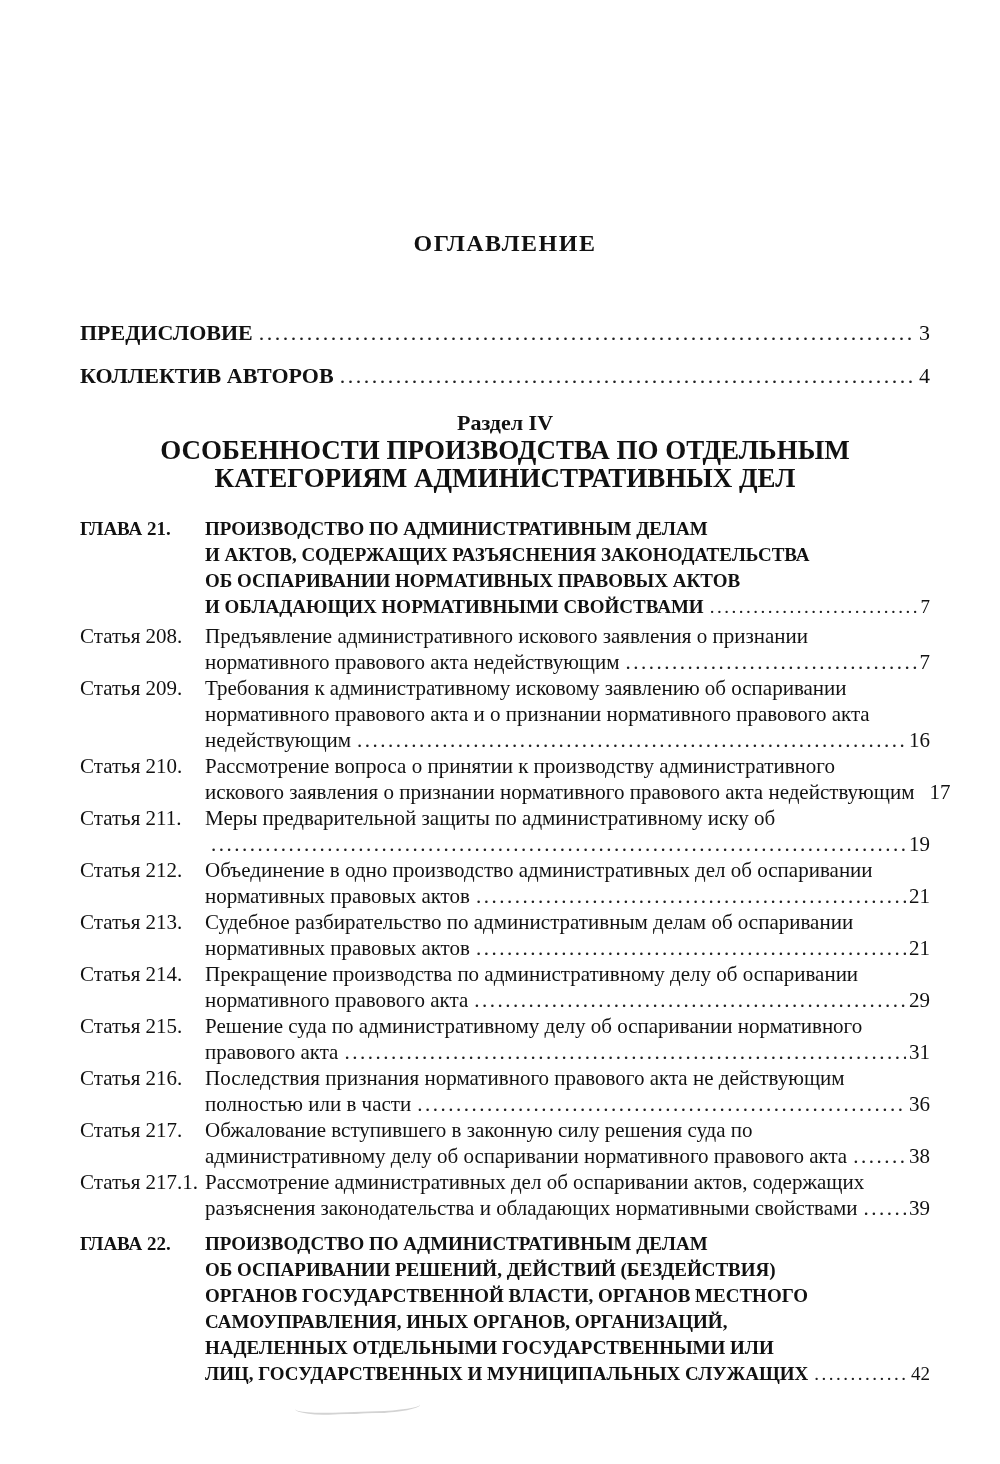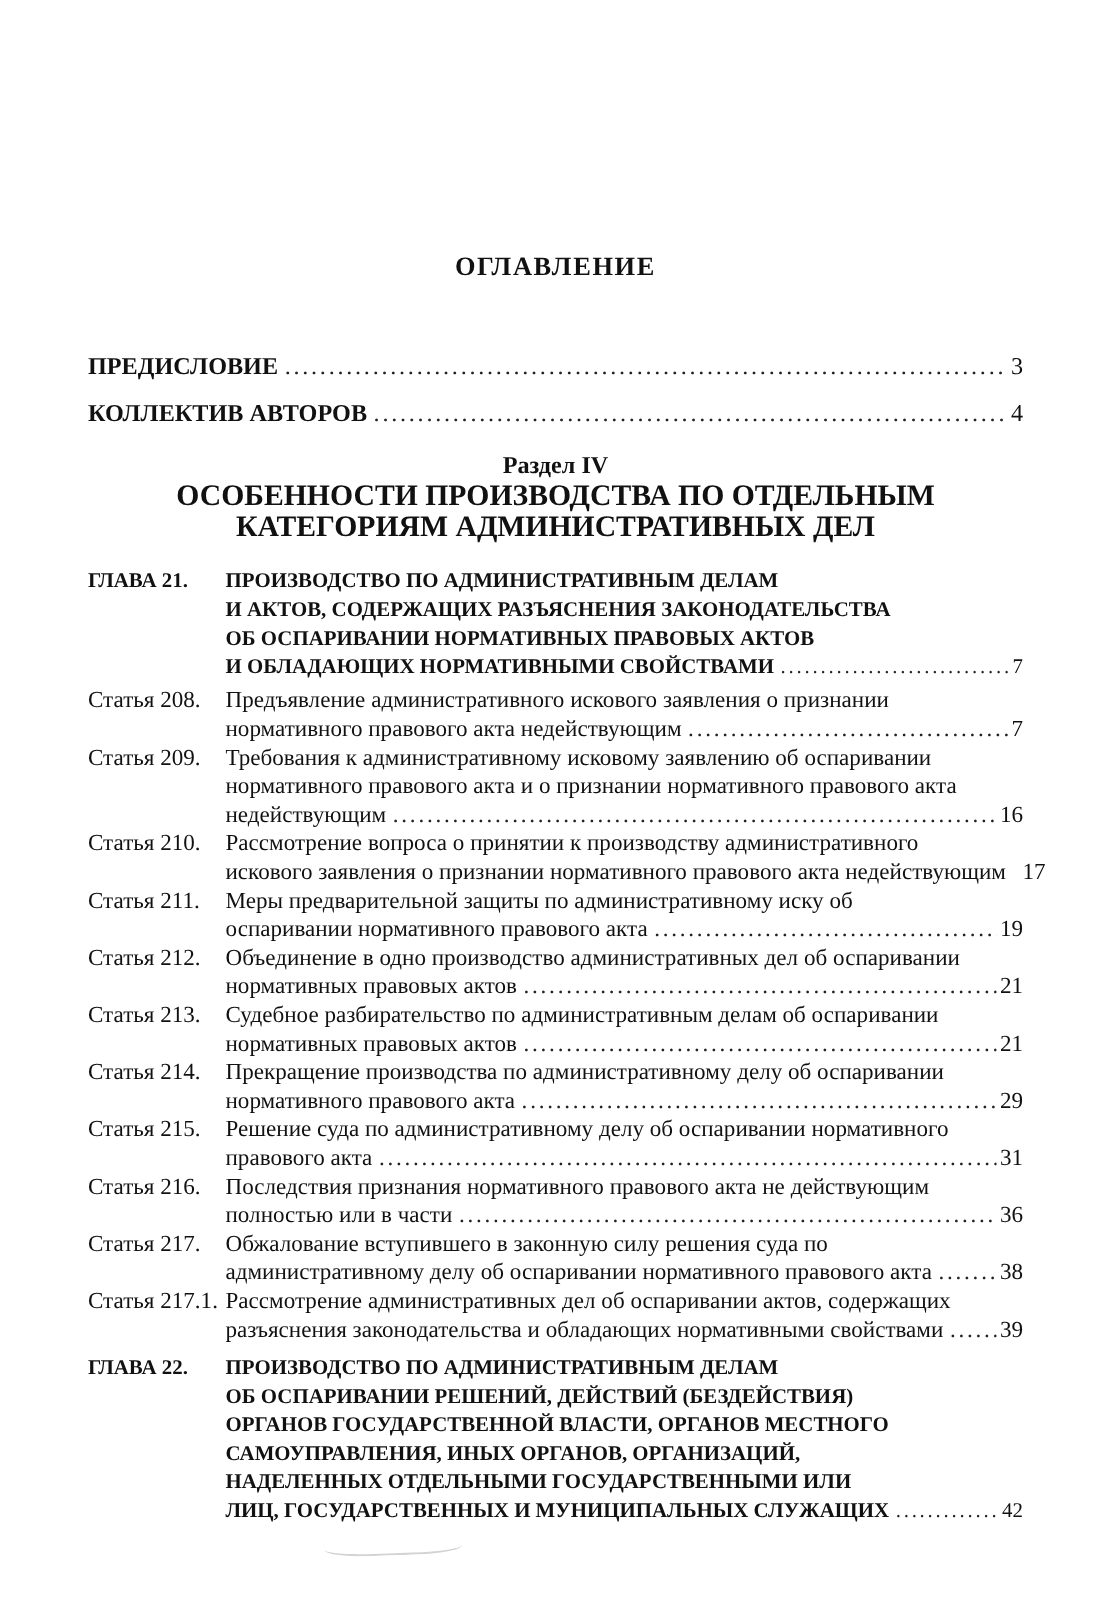--- a/index.html
+++ b/index.html
@@ -146,21 +146,20 @@
             <span class="dots"></span>
             <span class="pagenum">17</span>
           </div>
         </div>
       </div>
       <div class="entry article">
         <div class="entry-label">Статья 211.</div>
         <div class="entry-body">
           <div class="entry-line">Меры предварительной защиты по административному иску об</div>
           <div class="entry-line last">
-            <span class="line-text">оспаривании нормативного правового акта</span>
             <span class="dots"></span>
             <span class="pagenum">19</span>
           </div>
         </div>
       </div>
       <div class="entry article">
         <div class="entry-label">Статья 212.</div>
         <div class="entry-body">
           <div class="entry-line">Объединение в одно производство административных дел об оспаривании</div>
           <div class="entry-line last">

